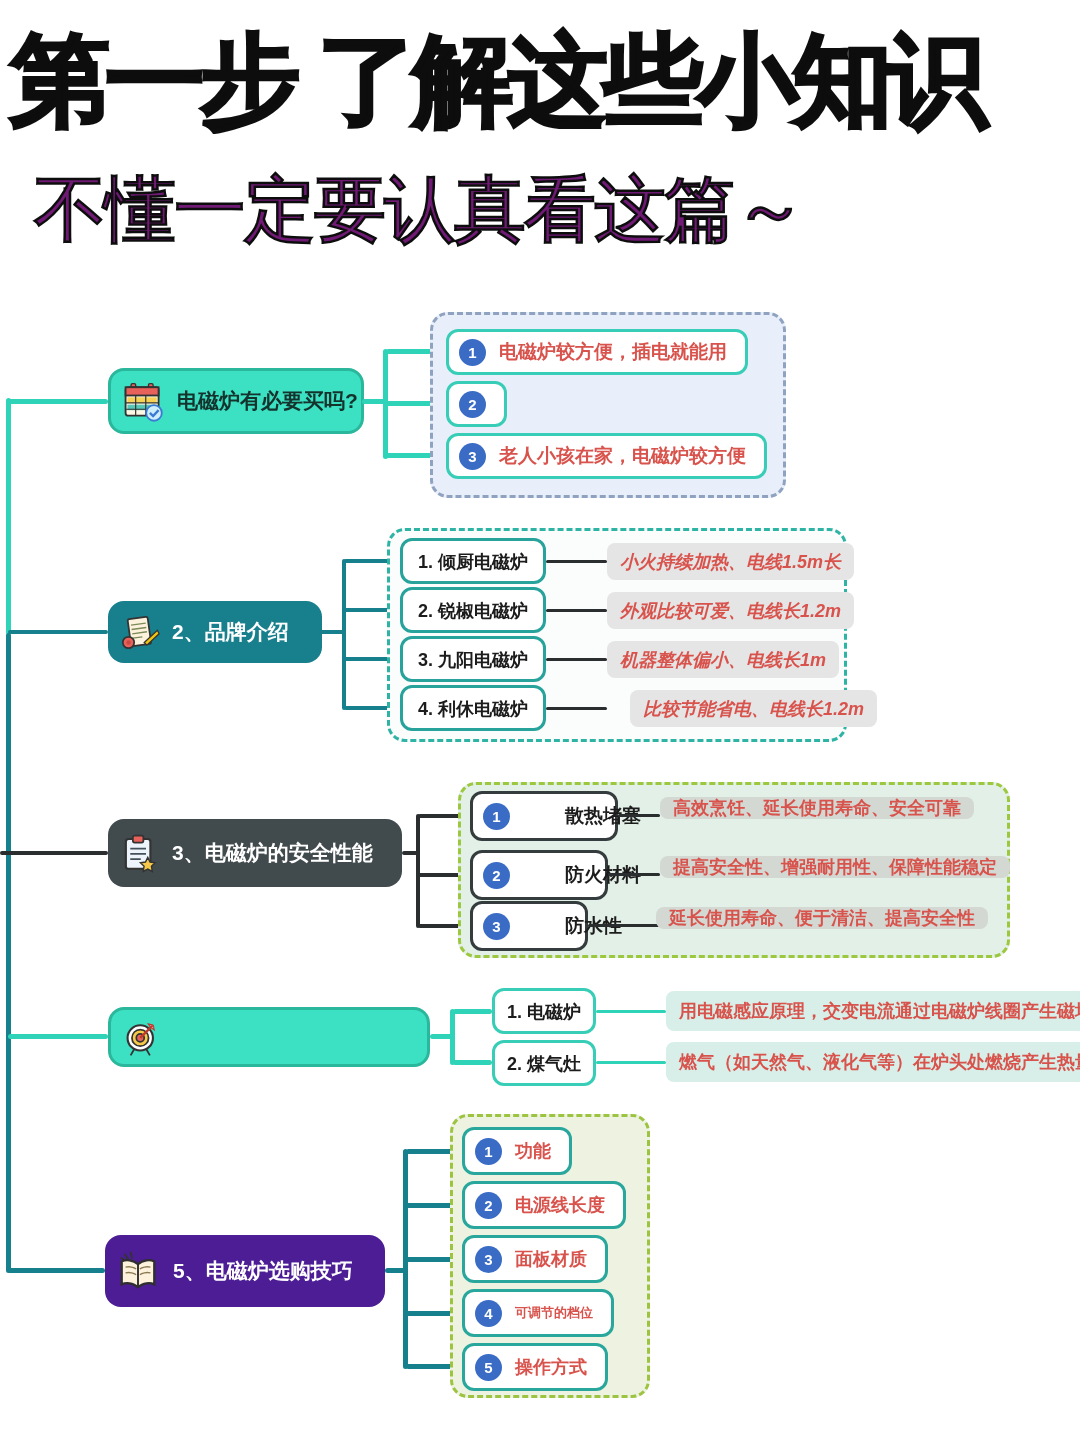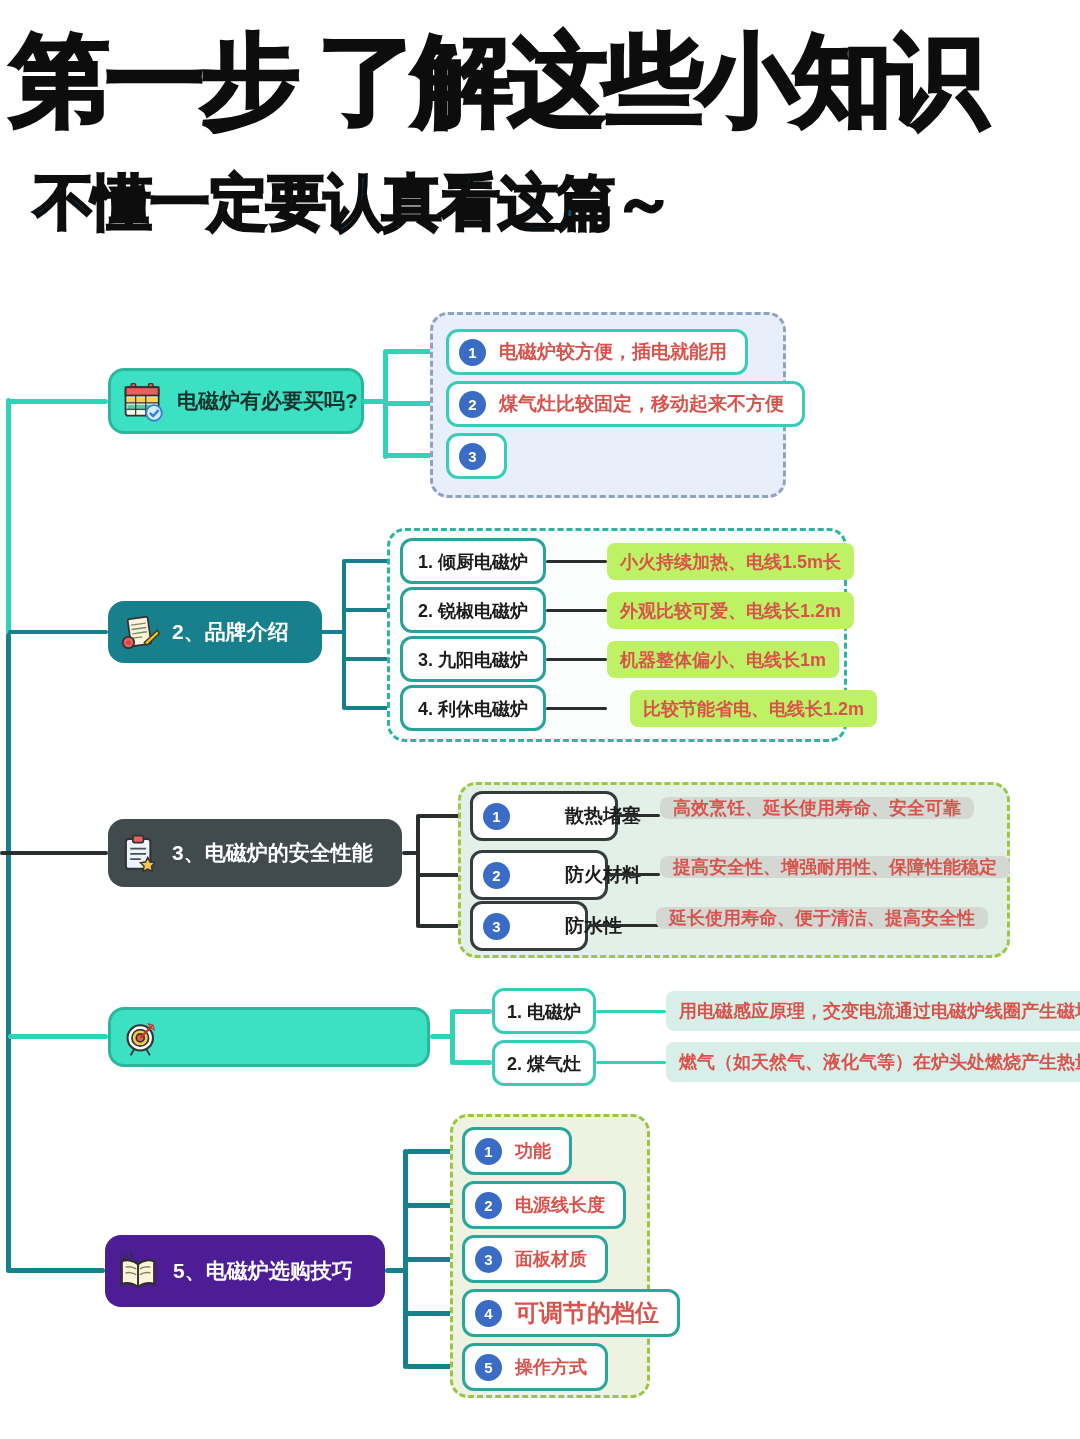--- a/index.html
+++ b/index.html
@@ -11,22 +11,22 @@
   .abs{position:absolute;}
   
   .title1{
     left:10px;top:18px;width:1070px;
     font-size:100px;font-weight:900;letter-spacing:-5px;line-height:1.25;
     color:#0d0d0d;white-space:nowrap;
     -webkit-text-stroke:3px #0d0d0d;
   }
   .title2{
     left:34px;top:168px;
-    font-size:60px;font-weight:700;letter-spacing:-2px;line-height:1.15;
-    color:#0c4a6e;white-space:nowrap;
+    font-size:72px;font-weight:400;letter-spacing:-2px;line-height:1.15;
+    color:#701a75;white-space:nowrap;
     -webkit-text-stroke:2.5px #0d0d0d;
   }
   
   .line{position:absolute;border-radius:3px;}
   .lt{background:#2ed3b8;}   
   .ld{background:#17808d;}   
   .lk{background:#2a2e2f;}   
   
   .node{
     position:absolute;display:flex;align-items:center;gap:12px;
@@ -65,21 +65,21 @@
   .brand{
     position:absolute;width:146px;height:46px;line-height:43px;text-align:center;
     background:#ffffff;border:3px solid #27a39c;border-radius:12px;
     color:#1c1c1c;font-size:18px;font-weight:bold;box-sizing:border-box;white-space:nowrap;
   }
   .desc{
     position:absolute;display:inline-flex;align-items:center;
     border-radius:8px;padding:0 13px;white-space:nowrap;
     font-size:18px;font-weight:bold;color:#d9534d;
   }
-  .desc-teal{background:#bef264;height:37px;}
+  .desc-teal{background:#e5e5e5;height:37px;font-style:italic;}
   .desc-gray{background:#d3d8d3;height:22px;}
   .desc-mint{background:#d7efe8;height:40px;}
 </style>
 </head>
 <body>
 
 <div class="abs title1">第一步 了解这些小知识</div>
 <div class="abs title2">不懂一定要认真看这篇～</div>
 
 <div class="line lt" style="left:6px;top:398px;width:5px;height:237px"></div>
@@ -114,24 +114,24 @@
 <div class="line lt" style="left:386px;top:453px;width:60px;height:5px"></div>
 
 <div class="holder holder1" style="left:430px;top:312px;width:356px;height:186px"></div>
 
 <div class="card card-teal" style="left:446px;top:329px;height:46px">
   <span class="numcircle">1</span>
   <span class="red">电磁炉较方便，插电就能用</span>
 </div>
 <div class="card card-teal" style="left:446px;top:381px;height:46px">
   <span class="numcircle">2</span>
-  <span class="red">煤气灶比较固定，移动起来不方便</span>
 </div>
 <div class="card card-teal" style="left:446px;top:433px;height:46px">
   <span class="numcircle">3</span>
+  <span class="red">老人小孩在家，电磁炉较方便</span>
 </div>
 
 <div class="node node-teal" style="left:108px;top:601px;width:214px;height:62px">
   <span class="icon">
     <svg width="42" height="42" viewBox="0 0 48 48">
       <g transform="rotate(-8 24 24)">
         <rect x="13" y="8" width="23" height="31" rx="2" fill="#fdf3dc" stroke="#333" stroke-width="2"></rect>
         <path d="M16 15 H33 M16 20 H33 M16 25 H33 M16 30 H27" stroke="#7a8a5a" stroke-width="1.6"></path>
       </g>
       <circle cx="12" cy="36" r="6.5" fill="#e8615a" stroke="#333" stroke-width="2"></circle>
@@ -264,18 +264,18 @@
 <div class="card card-teal" style="left:462px;top:1181px;height:48px;border-color:#2aa79d">
   <span class="numcircle">2</span>
   <span class="red" style="font-size:18px">电源线长度</span>
 </div>
 <div class="card card-teal" style="left:462px;top:1235px;height:48px;border-color:#2aa79d">
   <span class="numcircle">3</span>
   <span class="red" style="font-size:18px">面板材质</span>
 </div>
 <div class="card card-teal" style="left:462px;top:1289px;height:48px;border-color:#2aa79d">
   <span class="numcircle">4</span>
-  <span class="red" style="font-size:24px">可调节的档位</span>
+  <span class="red" style="font-size:13px">可调节的档位</span>
 </div>
 <div class="card card-teal" style="left:462px;top:1343px;height:48px;border-color:#2aa79d">
   <span class="numcircle">5</span>
   <span class="red" style="font-size:18px">操作方式</span>
 </div>
 
 </body></html>

